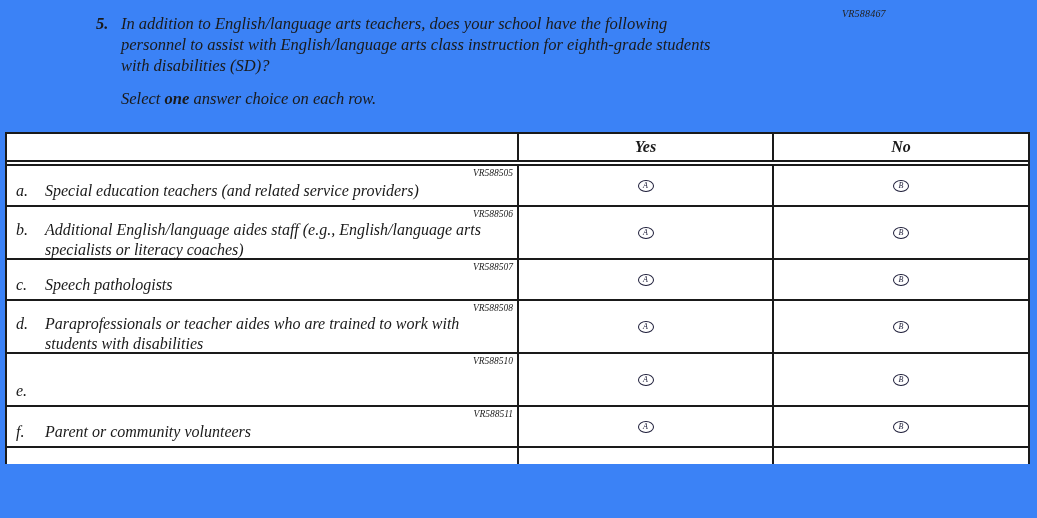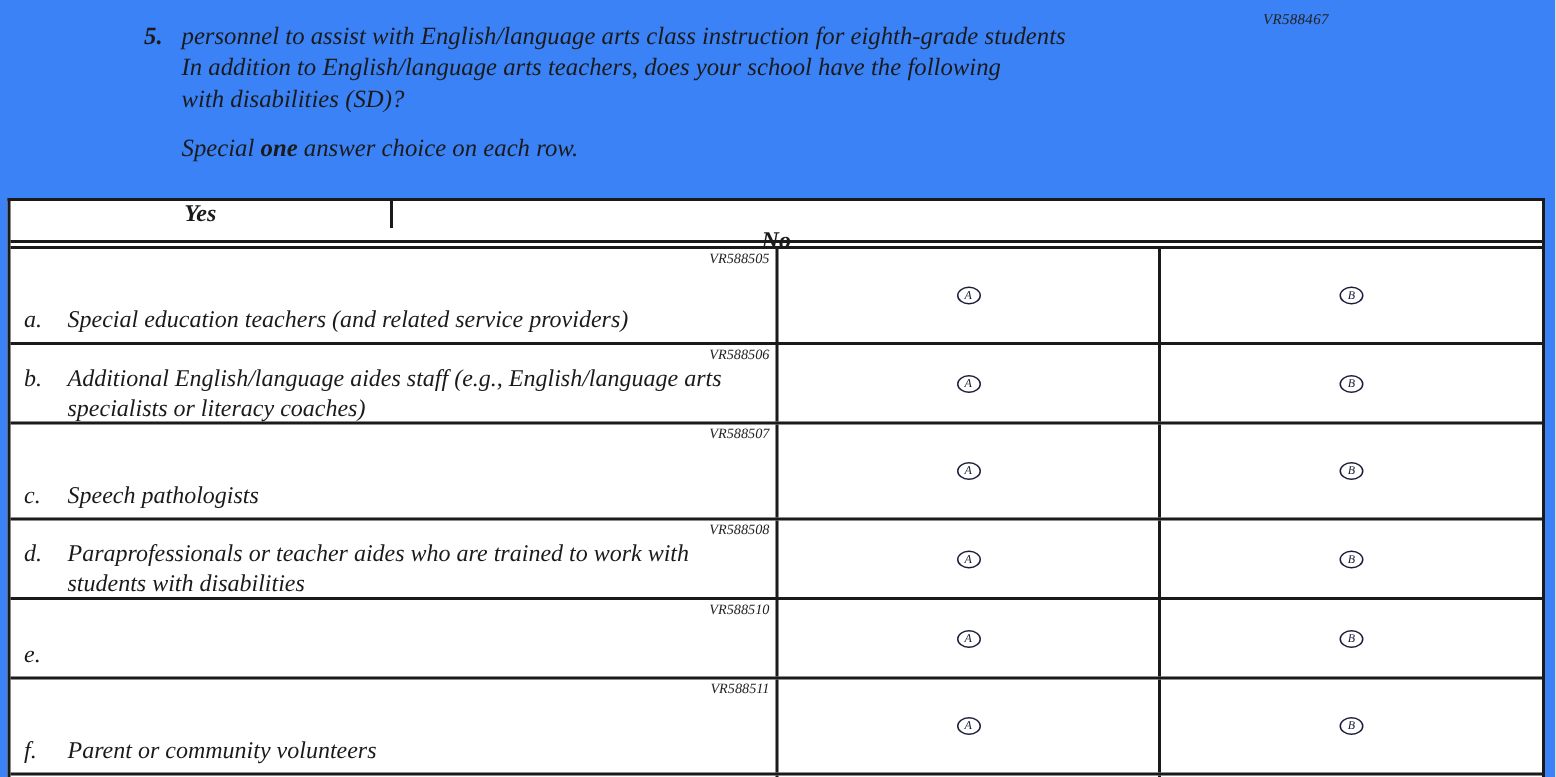--- a/index.html
+++ b/index.html
@@ -21,22 +21,22 @@
   .q-lines div { font-size:16.5px; line-height:21px; white-space:nowrap; }
   .q-instruction { margin-top:12px; font-size:16.5px; line-height:21px; }
   .q-instruction .b { font-weight:bold; }
 
   .qtable {
     position:absolute; left:5px; top:132px; width:1025px;
     border:2.5px solid #1a1a1a; border-bottom:none;
     background:#fff;
   }
   .t-row { display:flex; border-bottom:2px solid #1a1a1a; }
-  .t-row.hdr { height:32px; border-bottom:6px double #1a1a1a;flex-direction:column; }
-  .t-row.h1 { height:64px; }
+  .t-row.hdr { height:32px; border-bottom:6px double #1a1a1a; }
+  .t-row.h1 { height:41px; }
   .t-row.h2 { height:53px; }
   .t-row.stub { height:16px; border-bottom:none; }
 
   .c-label {
     width:512px; border-right:2.5px solid #1a1a1a;
     display:flex; flex-direction:column; justify-content:space-between;
   }
   .c-opt {
     width:255px; border-right:2.5px solid #1a1a1a;
     display:flex; align-items:center; justify-content:center;
@@ -70,25 +70,25 @@
 <body>
 
 <div class="page">
 
   <div class="form-code">VR588467</div>
 
   <div class="question">
     <div class="q-num">5.</div>
     <div class="q-body">
       <div class="q-lines">
+        <div>In addition to English/language arts teachers, does your school have the following</div>
         <div>personnel to assist with English/language arts class instruction for eighth-grade students</div>
-        <div>In addition to English/language arts teachers, does your school have the following</div>
         <div>with disabilities (SD)?</div>
       </div>
-      <div class="q-instruction"><span>Special </span><span class="b">one</span><span> answer choice on each row.</span></div>
+      <div class="q-instruction"><span>Select </span><span class="b">one</span><span> answer choice on each row.</span></div>
     </div>
   </div>
 
   <div class="qtable">
 
     <div class="t-row hdr">
       <div class="c-label"></div>
       <div class="c-opt">
         <span class="hdr-text">Yes</span>
       </div>

